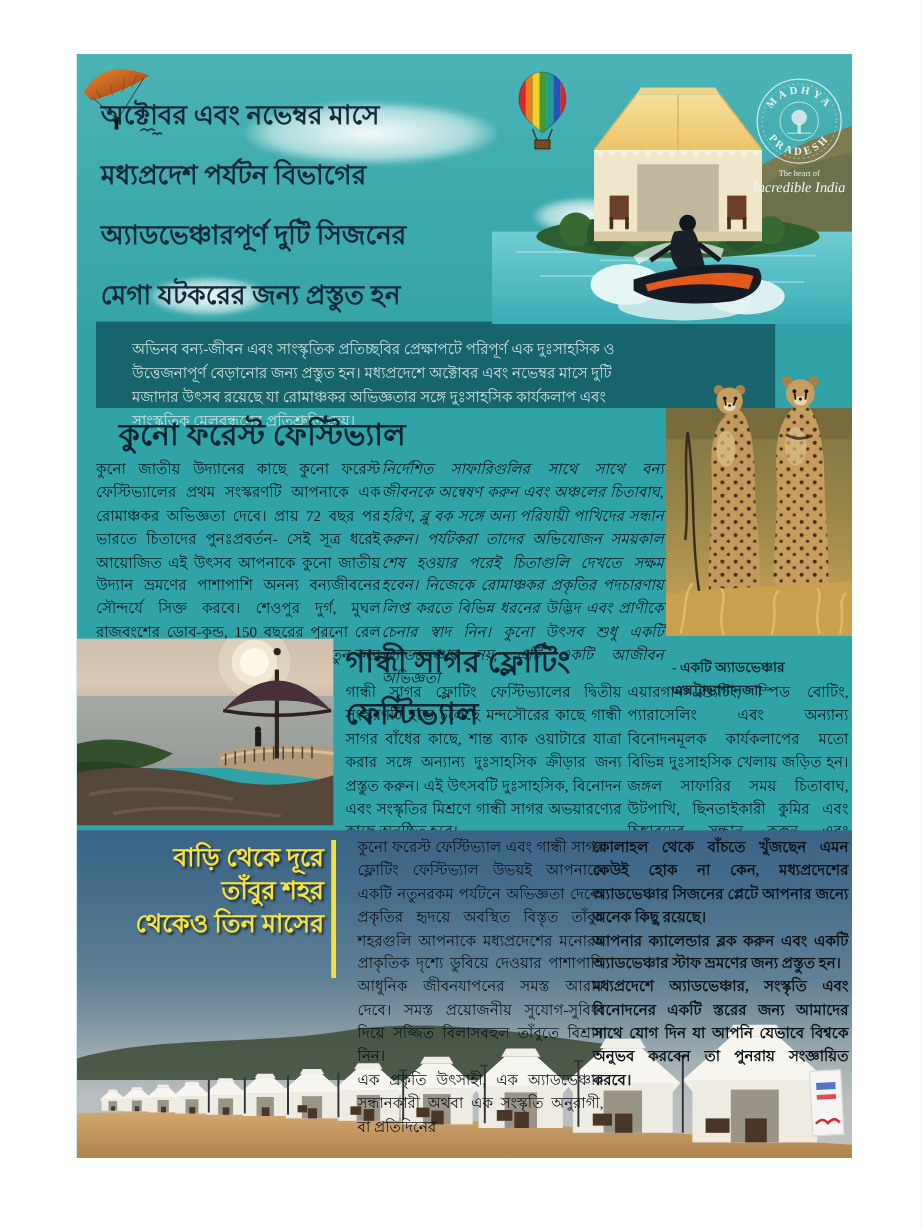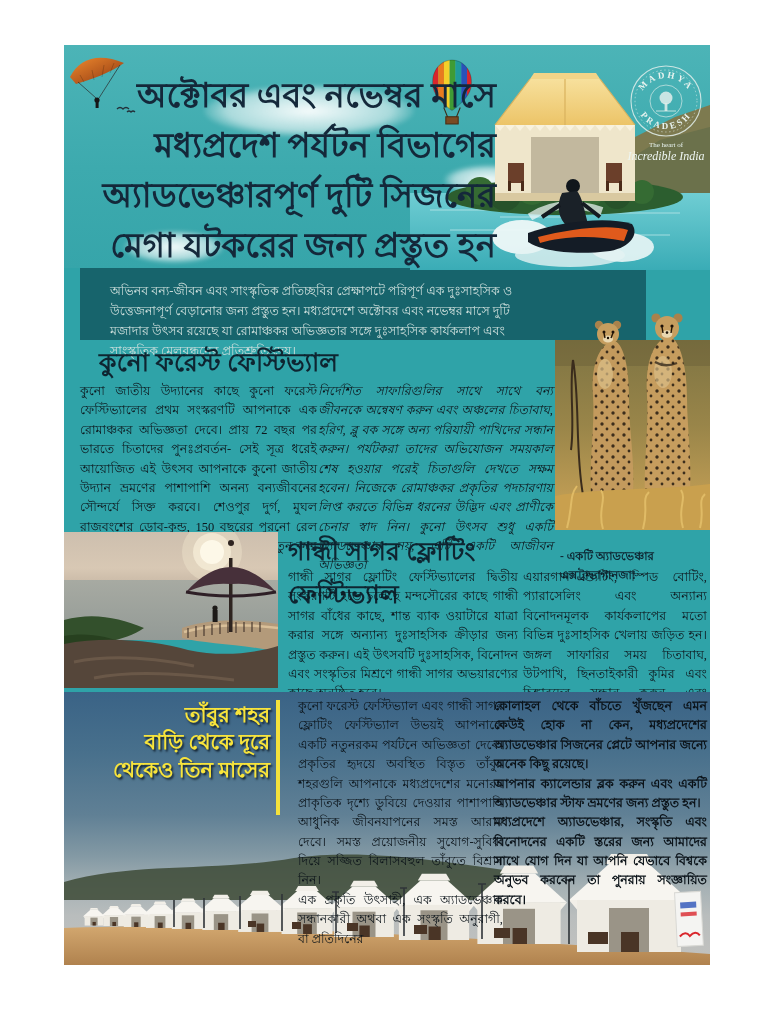--- a/index.html
+++ b/index.html
@@ -8,22 +8,22 @@
           font-family:"Liberation Serif","DejaVu Serif",serif; }
   .poster { position:absolute; left:64px; top:45px; width:646px; height:920px;
             background:#2fa3a8; overflow:hidden; }
 
   
   .hero { position:absolute; left:0; top:0; width:646px; height:223px;
           background:linear-gradient(180deg,#4cb4b7 0%,#3daaae 55%,#36a5aa 100%); }
   .cloud { position:absolute; border-radius:50%;
            background:radial-gradient(ellipse at center, rgba(255,255,255,.95) 0%, rgba(255,255,255,.55) 55%, rgba(255,255,255,0) 74%);
            filter:blur(2px); }
-  .headline { position:absolute; left:20px; top:26px; width:412px; text-align:right;
-              color:#14283a; font-weight:bold; font-size:34px; line-height:50px; z-index:5; }
+  .headline { position:absolute; left:20px; top:26px; width:412px; text-align:left;
+              color:#14283a; font-weight:bold; font-size:22px; line-height:50px; z-index:5; }
   .scene { position:absolute; right:0; top:0; z-index:1; }
   .logo { position:absolute; left:556px; top:12px; z-index:6; }
   .pglider { position:absolute; left:2px; top:6px; z-index:4; }
   .balloon { position:absolute; left:364px; top:14px; z-index:4; }
   .birds { position:absolute; left:52px; top:58px; z-index:4; }
 
   
   .intro { position:absolute; left:16px; top:223px; width:566px; height:72px; background:#17646c; }
   .intro p { padding:13px 96px 0 30px; font-size:12.5px; line-height:1.6; color:#cfe0dd; }
 
@@ -286,22 +286,22 @@
         <span class="big">গান্ধী সাগর ফ্লোটিং ফেস্টিভ্যাল</span>
         <span class="small">- একটি অ্যাডভেঞ্চার এক্সট্রাভাগানজা!</span>
       </div>
       <p class="body ml gandhi-c1">গান্ধী সাগর ফ্লোটিং ফেস্টিভ্যালের দ্বিতীয় সংস্করণটি হতে চলেছে মন্দসৌরের কাছে গান্ধী সাগর বাঁধের কাছে, শান্ত ব্যাক ওয়াটারে যাত্রা করার সঙ্গে অন্যান্য দুঃসাহসিক ক্রীড়ার জন্য প্রস্তুত করুন। এই উৎসবটি দুঃসাহসিক, বিনোদন এবং সংস্কৃতির মিশ্রণে গান্ধী সাগর অভয়ারণ্যের কাছে অনুষ্ঠিত হবে।
 কায়াকিং, জেট স্কিইং, হট এয়ার বেলুনিং, ঘোড়ায় চড়া,</p>
       <p class="body ml gandhi-c2">এয়ারগান শ্যুটিং, স্পিড বোটিং, প্যারাসেলিং এবং অন্যান্য বিনোদনমূলক কার্যকলাপের মতো বিভিন্ন দুঃসাহসিক খেলায় জড়িত হন। জঙ্গল সাফারির সময় চিতাবাঘ, উটপাখি, ছিনতাইকারী কুমির এবং চিঙ্কারদের সন্ধান করুন এবং ঐতিহ্যবাহী শিল্প এবং রন্ধনসম্পর্কীয় প্রাণবন্ত পারফরম্যান্সের মাধ্যমে মধ্যপ্রদেশের সাংস্কৃতিক ঐতিহ্য, সমৃদ্ধি আবিষ্কার করুন।</p>
     </div>
 
     <div class="sec-tent">
       <div class="tc-highlight">
+        <div>বাড়ি থেকে দূরে</div>
         <div>তাঁবুর শহর</div>
-        <div>বাড়ি থেকে দূরে</div>
         <div>থেকেও তিন মাসের</div>
       </div>
       <div class="tc-divider"></div>
       <p class="body ml tc-c1">কুনো ফরেস্ট ফেস্টিভ্যাল এবং গান্ধী সাগর ফ্লোটিং ফেস্টিভ্যাল উভয়ই আপনাকে একটি নতুনরকম পর্যটনে অভিজ্ঞতা দেবে। প্রকৃতির হৃদয়ে অবস্থিত বিস্তৃত তাঁবুর শহরগুলি আপনাকে মধ্যপ্রদেশের মনোরম প্রাকৃতিক দৃশ্যে ডুবিয়ে দেওয়ার পাশাপাশি আধুনিক জীবনযাপনের সমস্ত আরাম দেবে। সমস্ত প্রয়োজনীয় সুযোগ-সুবিধা দিয়ে সজ্জিত বিলাসবহুল তাঁবুতে বিশ্রাম নিন।
 এক প্রকৃতি উৎসাহী, এক অ্যাডভেঞ্চার সন্ধানকারী অথবা এক সংস্কৃতি অনুরাগী, বা প্রতিদিনের</p>
       <p class="body ml tc-c2">কোলাহল থেকে বাঁচতে খুঁজছেন এমন কেউই হোক না কেন, মধ্যপ্রদেশের অ্যাডভেঞ্চার সিজনের প্লেটে আপনার জন্যে অনেক কিছু রয়েছে।
 আপনার ক্যালেন্ডার ব্লক করুন এবং একটি অ্যাডভেঞ্চার স্টাফ ভ্রমণের জন্য প্রস্তুত হন।
 মধ্যপ্রদেশে অ্যাডভেঞ্চার, সংস্কৃতি এবং বিনোদনের একটি স্তরের জন্য আমাদের সাথে যোগ দিন যা আপনি যেভাবে বিশ্বকে অনুভব করবেন তা পুনরায় সংজ্ঞায়িত করবে।</p>
 
       <svg class="tents" width="646" height="125" viewBox="0 0 646 125">

